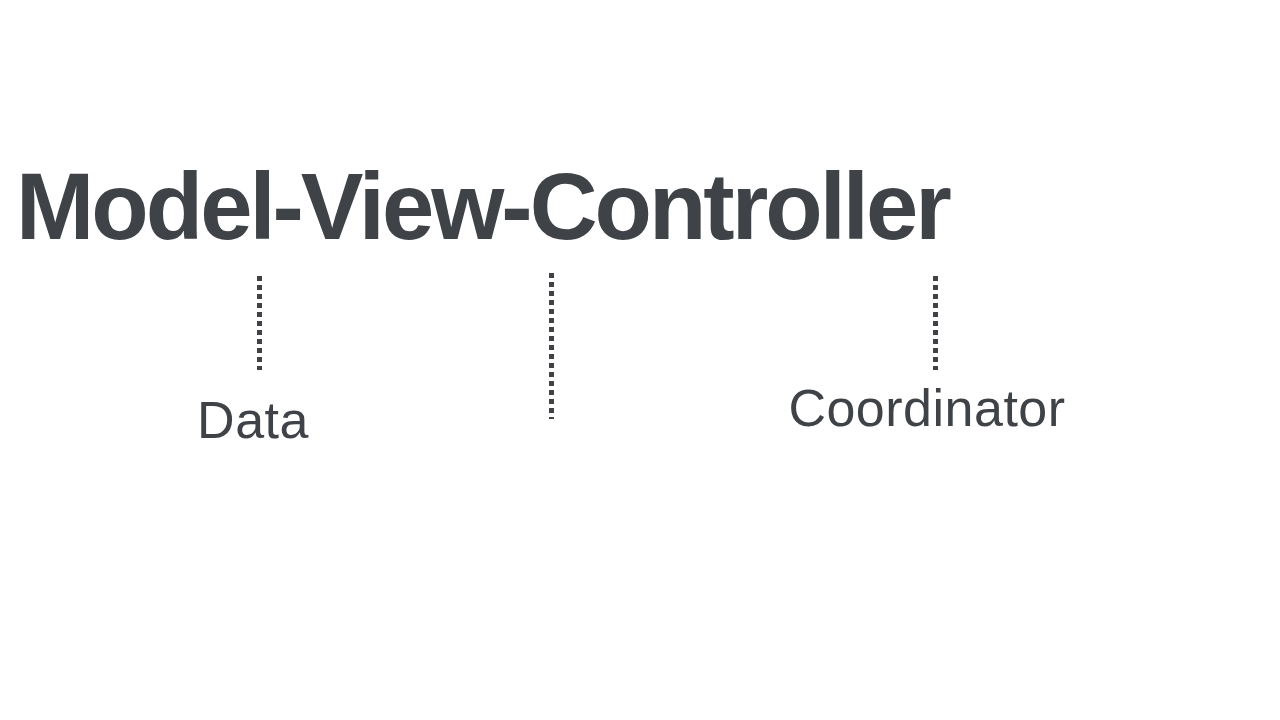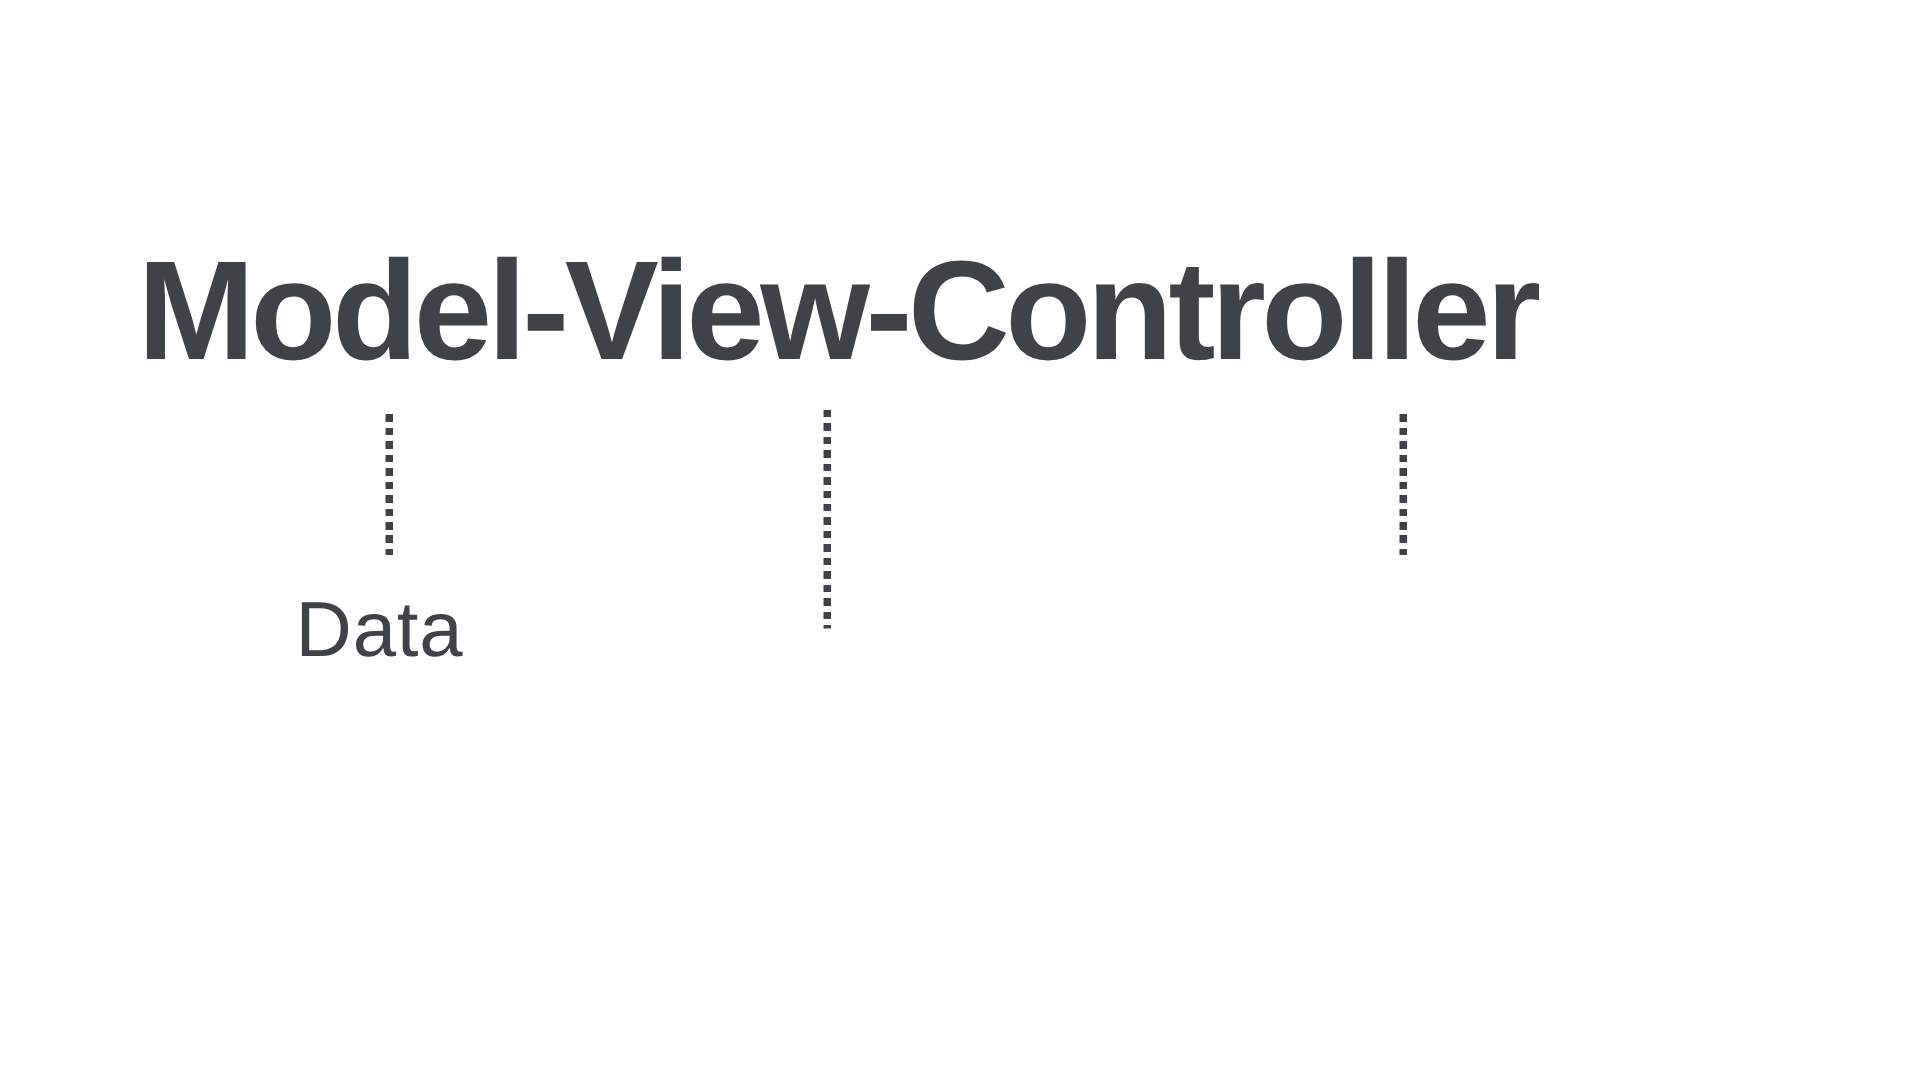--- a/index.html
+++ b/index.html
@@ -17,21 +17,21 @@
     width: 1280px;
     height: 720px;
     background: #ffffff;
   }
 
   .title {
     position: absolute;
     top: 158px;
     left: 0;
     width: 1100px;
-    text-align: center;
+    text-align: left;
     font-size: 94px;
     font-weight: 700;
     letter-spacing: -3px;
     color: #3f4347;
     line-height: 1.05;
     white-space: nowrap;
     padding-left: 16px;
   }
 
   .connector {
@@ -73,14 +73,15 @@
 
   <span class="connector model"></span>
 
   <span class="connector view"></span>
 
   <span class="connector controller"></span>
 
   <span class="meaning-label model">Data</span>
 
 
+  <span class="meaning-label controller">Coordinator</span>
 
 </div>
 
 </body></html>

